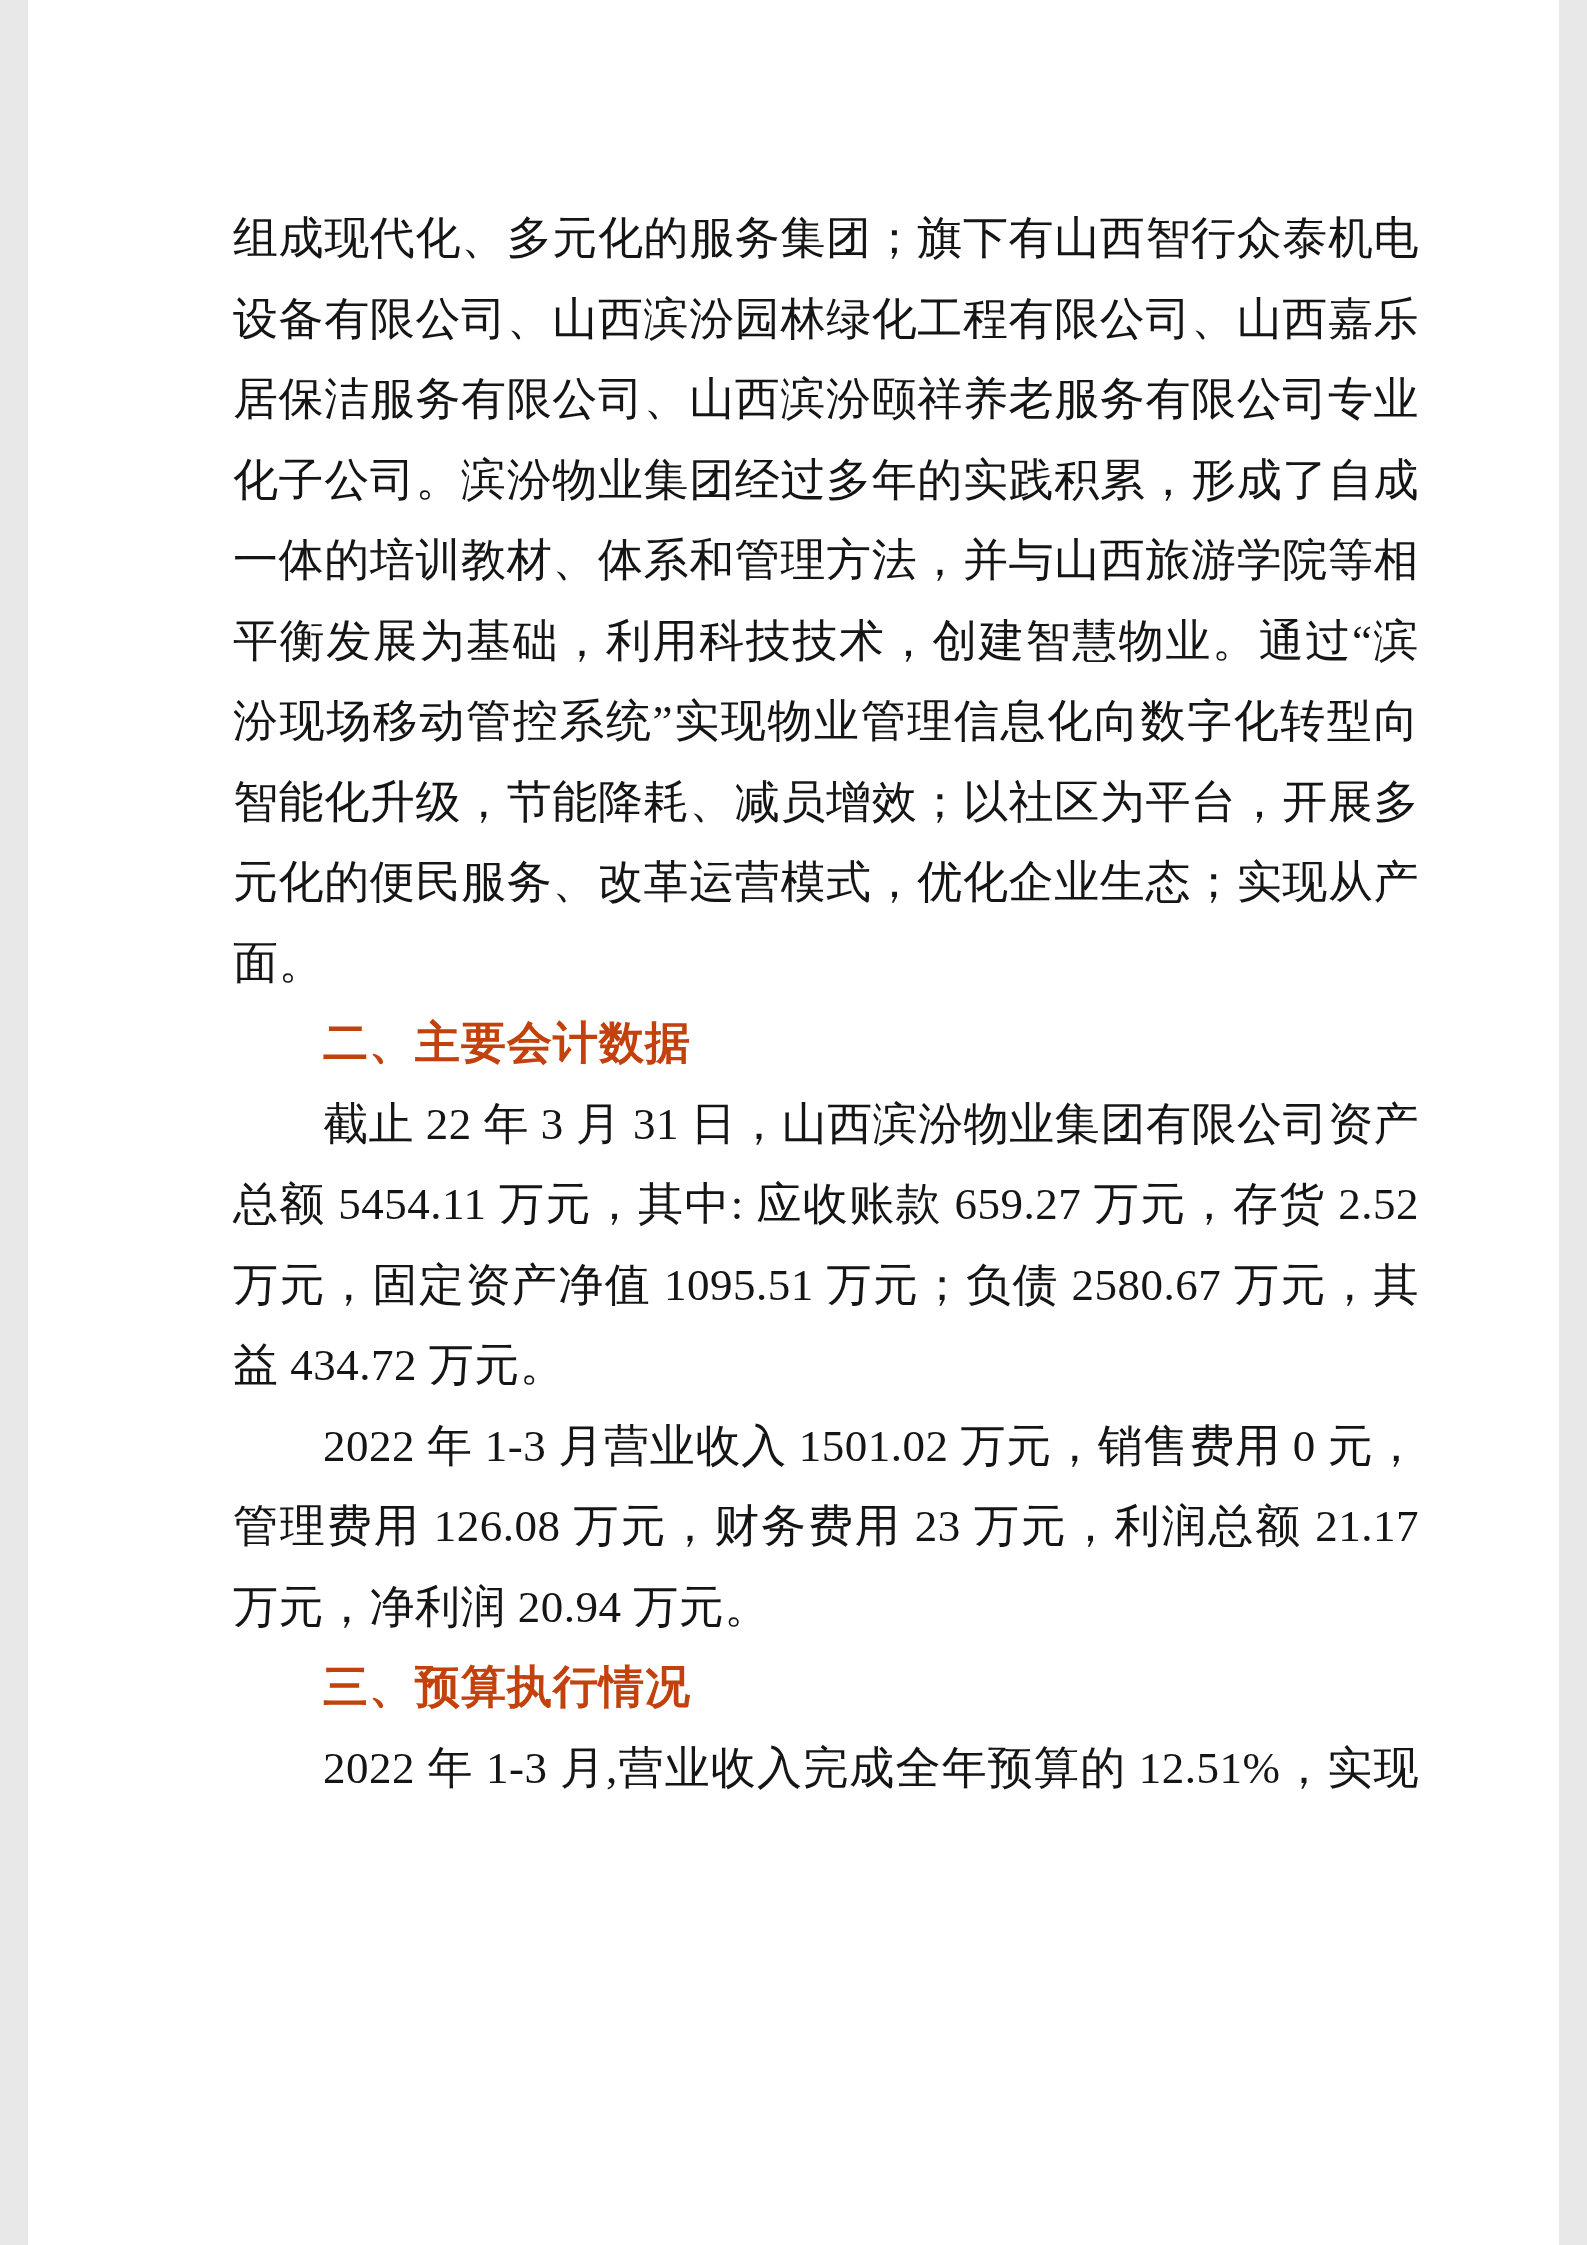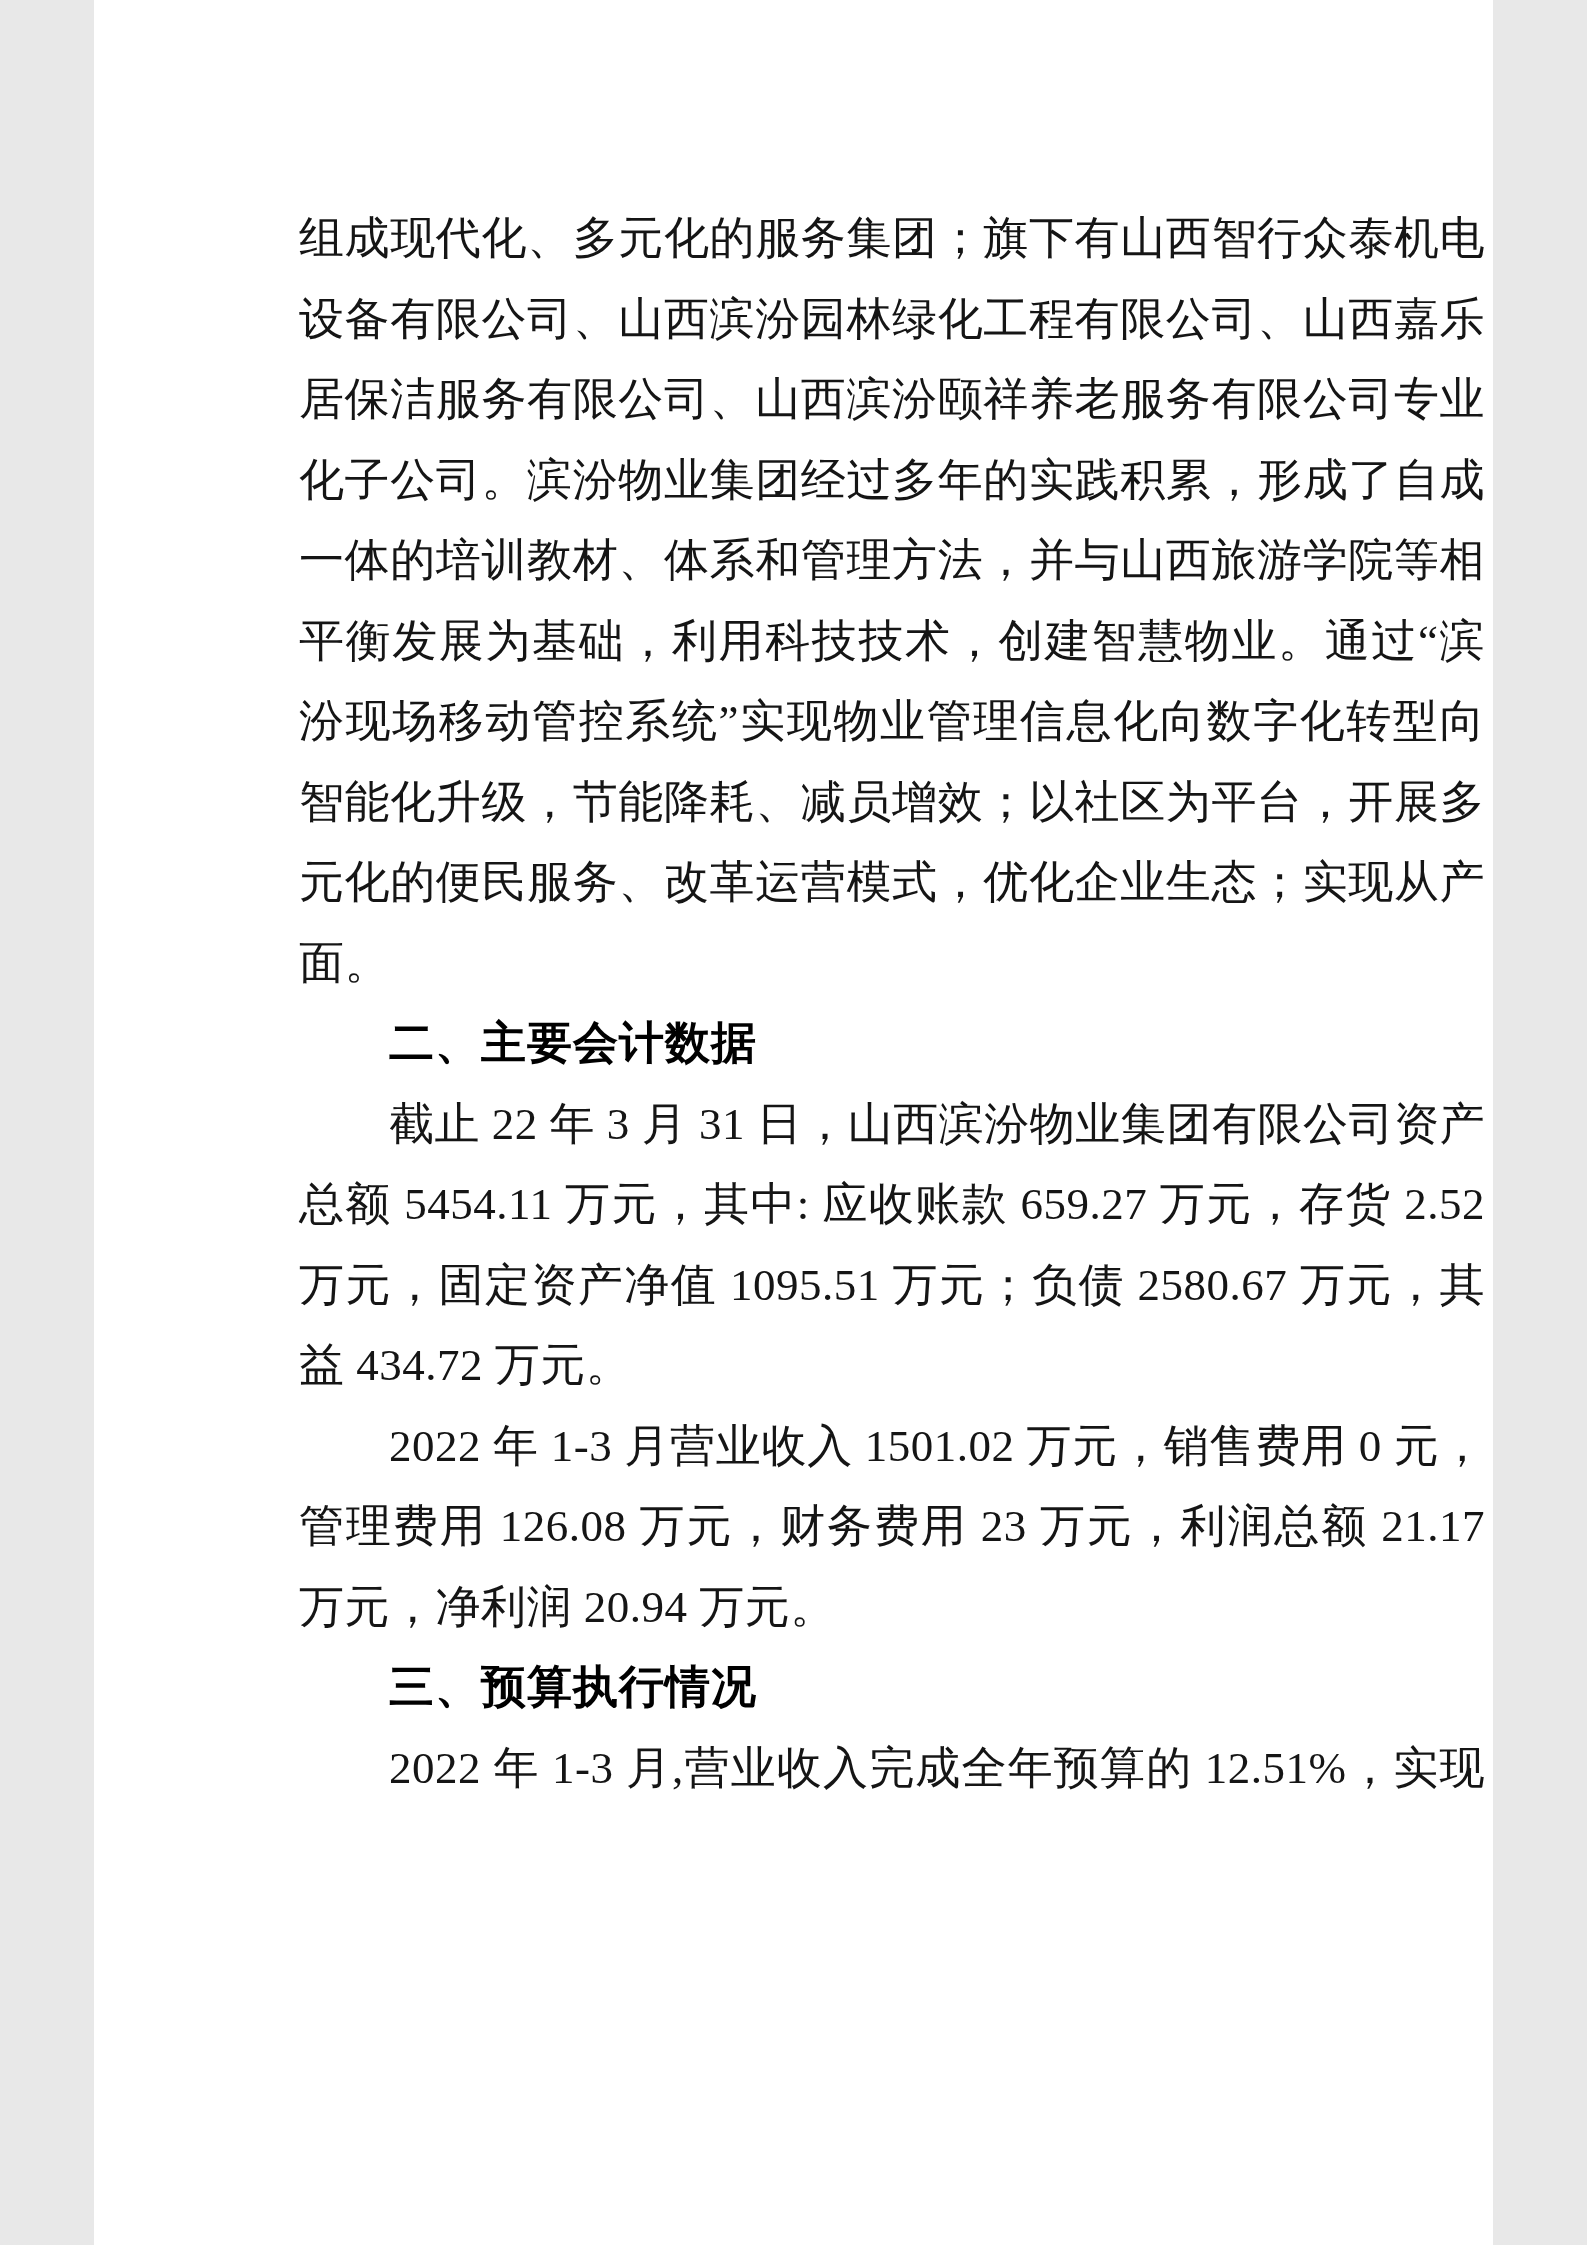--- a/index.html
+++ b/index.html
@@ -2,21 +2,21 @@
 <html><head>
 <meta charset="utf-8">
 <style>
   html, body {
     margin: 0;
     padding: 0;
     background: #e8e8e8;
   }
   .page {
     position: relative;
-    width: 1399px;
+    width: 1531px;
     height: 2245px;
     margin: 0 auto;
     background: #ffffff;
     overflow: hidden;
     font-family: "Liberation Serif", "DejaVu Serif", serif;
     color: #151515;
   }
   .textblock {
     position: absolute;
     left: 205px;
@@ -37,21 +37,21 @@
     white-space: normal;
     text-align: justify;
     text-align-last: justify;
   }
   .line.indent {
     text-indent: 2em;
   }
   .line.heading {
     font-family: "Liberation Sans", "DejaVu Sans", sans-serif;
     font-weight: 700;
-    color: #000000;
+    color: #c2410c;
     letter-spacing: 1px;
   }
 </style>
 </head>
 <body>
 
 <div class="page">
   <div class="textblock">
 
     <p class="line j">组成现代化、多元化的服务集团；旗下有山西智行众泰机电</p>

